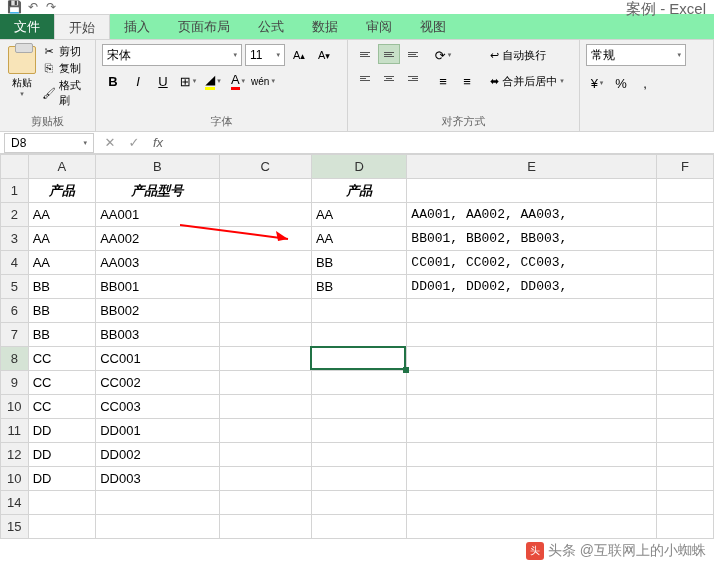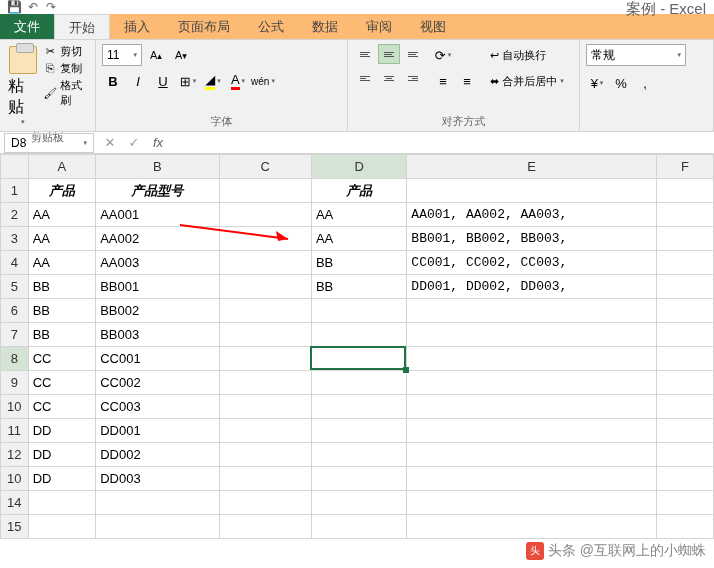--- a/index.html
+++ b/index.html
@@ -4,21 +4,21 @@
 <style>
   * { box-sizing: border-box; margin: 0; padding: 0; }
   body { font-family: "Microsoft YaHei", SimSun, sans-serif; font-size: 12px; background: #fff; width: 714px; height: 568px; overflow: hidden; position: relative; }
   
   
   .qat { height: 14px; background: #fff; display: flex; align-items: center; padding: 0 8px; gap: 4px; }
   .qat-icon { width: 14px; height: 14px; display: flex; align-items: center; justify-content: center; color: #666; }
   .title-right { position: absolute; right: 8px; top: 0; font-size: 15px; color: #666; }
   
   
-  .tabs { display: flex; height: 26px; background: #fdba74; border-bottom: 1px solid #d4d4d4; }
+  .tabs { display: flex; height: 26px; background: #86efac; border-bottom: 1px solid #d4d4d4; }
   .tab-file { background: #217346; color: #fff; padding: 4px 14px; font-size: 13px; }
   .tab { padding: 4px 14px; font-size: 13px; color: #444; cursor: pointer; }
   .tab.active { background: #f1f1f1; border: 1px solid #d4d4d4; border-bottom: none; }
   
   
   .ribbon { display: flex; height: 92px; background: #f1f1f1; border-bottom: 1px solid #d4d4d4; }
   .group { border-right: 1px solid #d4d4d4; padding: 4px 6px 2px; display: flex; flex-direction: column; justify-content: space-between; }
   .group-label { text-align: center; font-size: 11px; color: #666; padding-top: 2px; }
   .group-body { flex: 1; display: flex; gap: 4px; align-items: flex-start; }
   
@@ -95,21 +95,21 @@
   <div class="tab">审阅</div>
   <div class="tab">视图</div>
 </div>
 
 <div class="ribbon">
 
   <div class="group" style="width:96px">
     <div class="group-body">
       <div class="clipboard-paste">
         <div class="paste-icon"></div>
-        <div style="font-size:16px; margin-top:2px">粘贴</div>
+        <div style="font-size:10px; margin-top:2px">粘贴</div>
         <div style="font-size:7px;color:#666">▾</div>
       </div>
       <div class="clipboard-side">
         <div>
             <span class="mini-icon">✂</span>
             <span>剪切</span>
           </div>
         <div>
             <span class="mini-icon">⎘</span>
             <span>复制</span>
@@ -119,20 +119,24 @@
             <span>格式刷</span>
           </div>
       </div>
     </div>
     <div class="group-label">剪贴板</div>
   </div>
 
   <div class="group" style="width:252px">
     <div style="flex:1">
       <div class="font-row">
+        <div class="font-select">
+            <span>宋体</span>
+            <span style="font-size:7px;color:#666">▾</span>
+          </div>
         <div class="size-select">
             <span>11</span>
             <span style="font-size:7px;color:#666">▾</span>
           </div>
         <div class="rb-btn font-inc">A<sup>▴</sup></div>
         <div class="rb-btn font-inc">A<sup>▾</sup></div>
       </div>
       <div class="font-row">
         <div class="rb-btn" style="font-weight:bold">B</div>
         <div class="rb-btn" style="font-style:italic">I</div>

